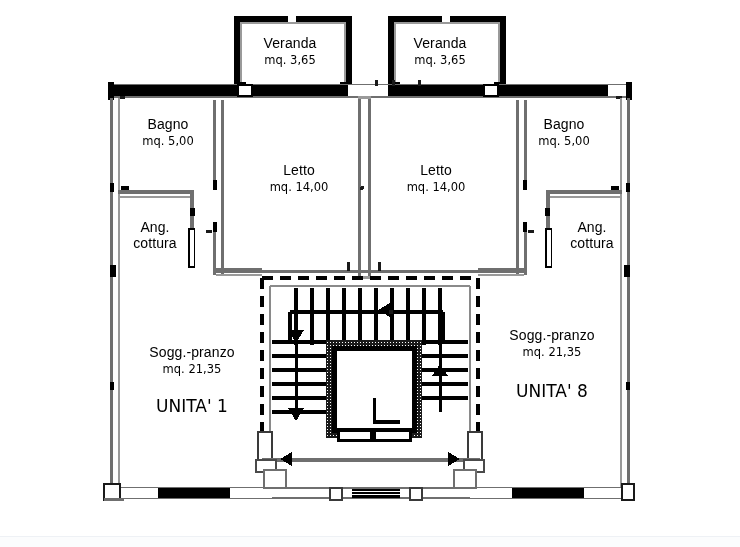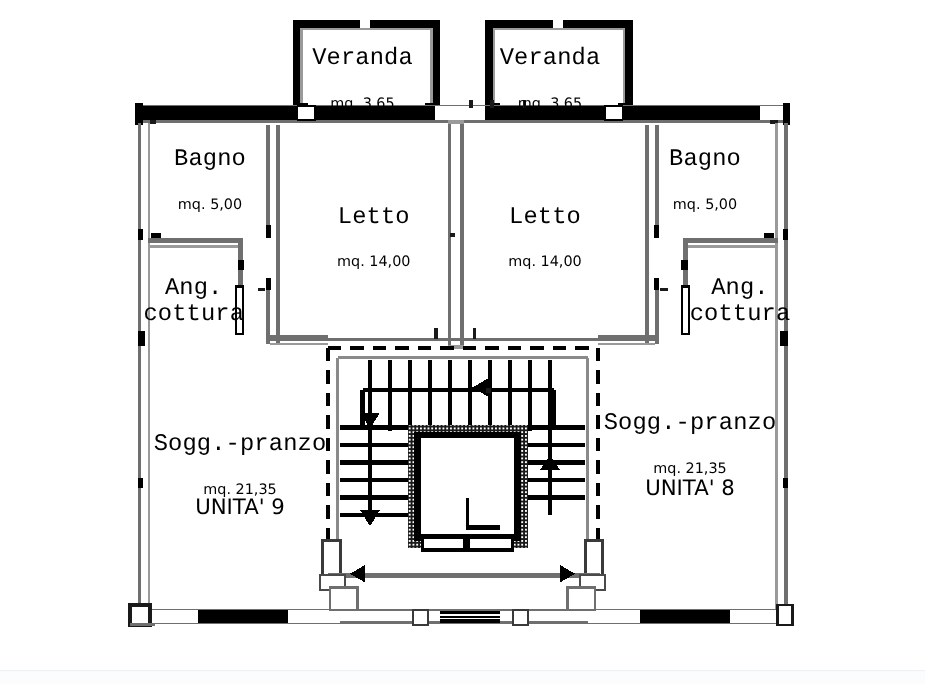--- a/index.html
+++ b/index.html
@@ -30,29 +30,29 @@
   .room-label {
     position: absolute;
     text-align: center;
     color: #000000;
     line-height: 1.12;
     white-space: nowrap;
     user-select: none;
   }
   .room-label .rm-name {
     display: block;
-    font-size: 19px;
-    font-family: Liberation Mono, monospace;
+    font-size: 14px;
+    font-family: Liberation Sans, sans-serif;
     letter-spacing: 0.1px;
   }
   .room-label .rm-area {
     display: block;
     font-size: 11.5px;
     font-family: "DejaVu Sans", sans-serif;
-    margin-top: 19px;
+    margin-top: 2px;
   }
   .unit-label {
     position: absolute;
     text-align: center;
     color: #000000;
     font-size: 17px;
     white-space: nowrap;
     user-select: none;
   }
   .sm-area { font-size: 10.5px; }
@@ -353,18 +353,18 @@
   <div class="room-label" style="left:192px; top:345px; transform:translateX(-50%);">
     <span class="rm-name">Sogg.-pranzo</span>
     <span class="rm-area sm-area">mq. 21,35</span>
   </div>
 
   <div class="room-label" style="left:552px; top:328px; transform:translateX(-50%);">
     <span class="rm-name">Sogg.-pranzo</span>
     <span class="rm-area sm-area">mq. 21,35</span>
   </div>
 
-  <div class="unit-label" style="left:192px; top:396px; transform:translateX(-50%);">UNITA' 9</div>
+  <div class="unit-label" style="left:192px; top:396px; transform:translateX(-50%);">UNITA' 1</div>
 
   <div class="unit-label" style="left:552px; top:381px; transform:translateX(-50%);">UNITA' 8</div>
 
   <div class="bottom-band"></div>
 </div>
 
 </body></html>

